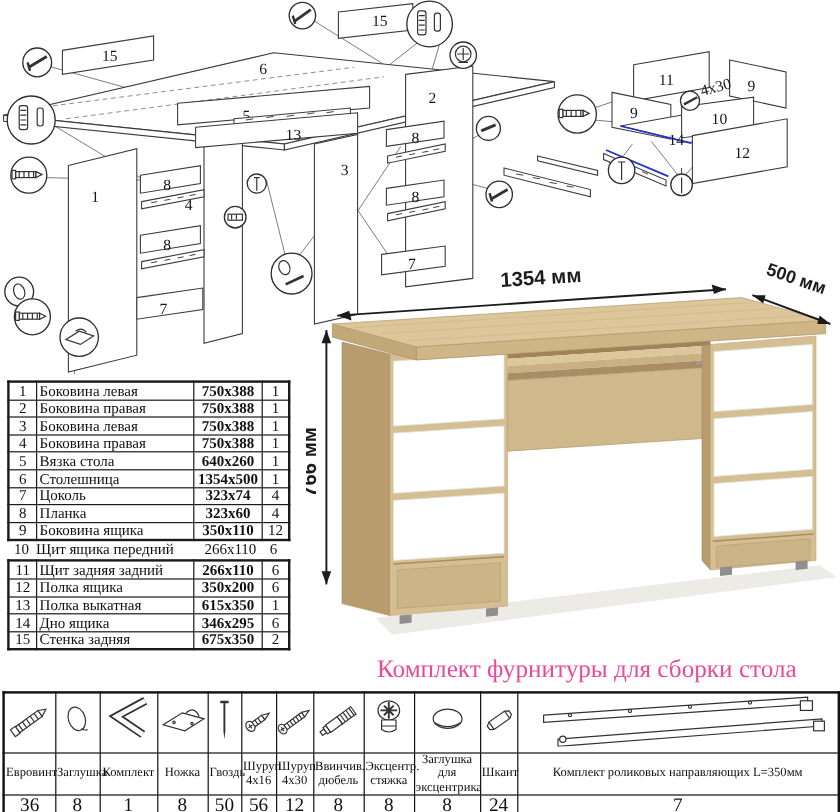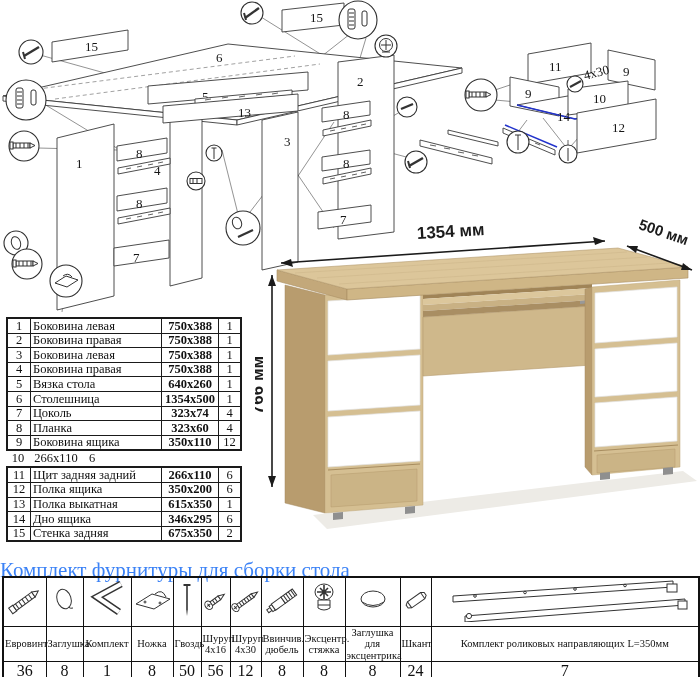--- a/index.html
+++ b/index.html
@@ -24,21 +24,21 @@
   td.cnum{width:18px;text-align:center;}
   td.cname{width:126px;padding-left:4px;margin-left:32px;}
   td.csize{width:52px;text-align:center;font-weight:bold;}
   td.cqty{width:17px;text-align:center;}
   #row10{display:flex;align-items:center;height:15px;font-size:12.5px;white-space:nowrap;}
   #row10 .r10num{width:24px;text-align:center;}
   #row10 .r10name{width:136px;}
   #row10 .r10size{width:52px;text-align:center;}
   #row10 .r10qty{width:20px;text-align:center;}
   
-  #kit-title{left:0;top:545px;width:664px;text-align:left;font-size:21px;color:#3b82f6;margin-top:13px;}
+  #kit-title{left:0;top:545px;width:664px;text-align:right;font-size:21px;color:#ec4899;}
   #kit-table{left:2px;top:576px;border-collapse:collapse;table-layout:fixed;width:696px;
       border:2px solid #111;}
   #kit-table td{border:1.5px solid #111;text-align:center;vertical-align:middle;padding:0;}
   #kit-table tr.icons td{height:47px;}
   #kit-table tr.labels td{height:31px;font-size:10.5px;line-height:1.08;padding:0 1px;}
   #kit-table tr.qtys td{height:19px;font-size:16px;}
   .dim{font-family:"Liberation Sans",sans-serif;font-weight:700;fill:#1b1b1b;}
 </style>
 </head>
 <body>
@@ -422,20 +422,21 @@
     <tr>
           <td class="cnum">9</td>
           <td class="cname">Боковина ящика</td>
           <td class="csize">350x110</td>
           <td class="cqty">12</td>
         </tr>
     </tbody>
   </table>
   <div id="row10">
     <span class="r10num">10</span>
+    <span class="r10name">Щит ящика передний</span>
     <span class="r10size">266x110</span>
     <span class="r10qty">6</span>
   </div>
   <table class="parts">
     <tbody>
     <tr>
           <td class="cnum">11</td>
           <td class="cname">Щит задняя задний</td>
           <td class="csize">266x110</td>
           <td class="cqty">6</td>

